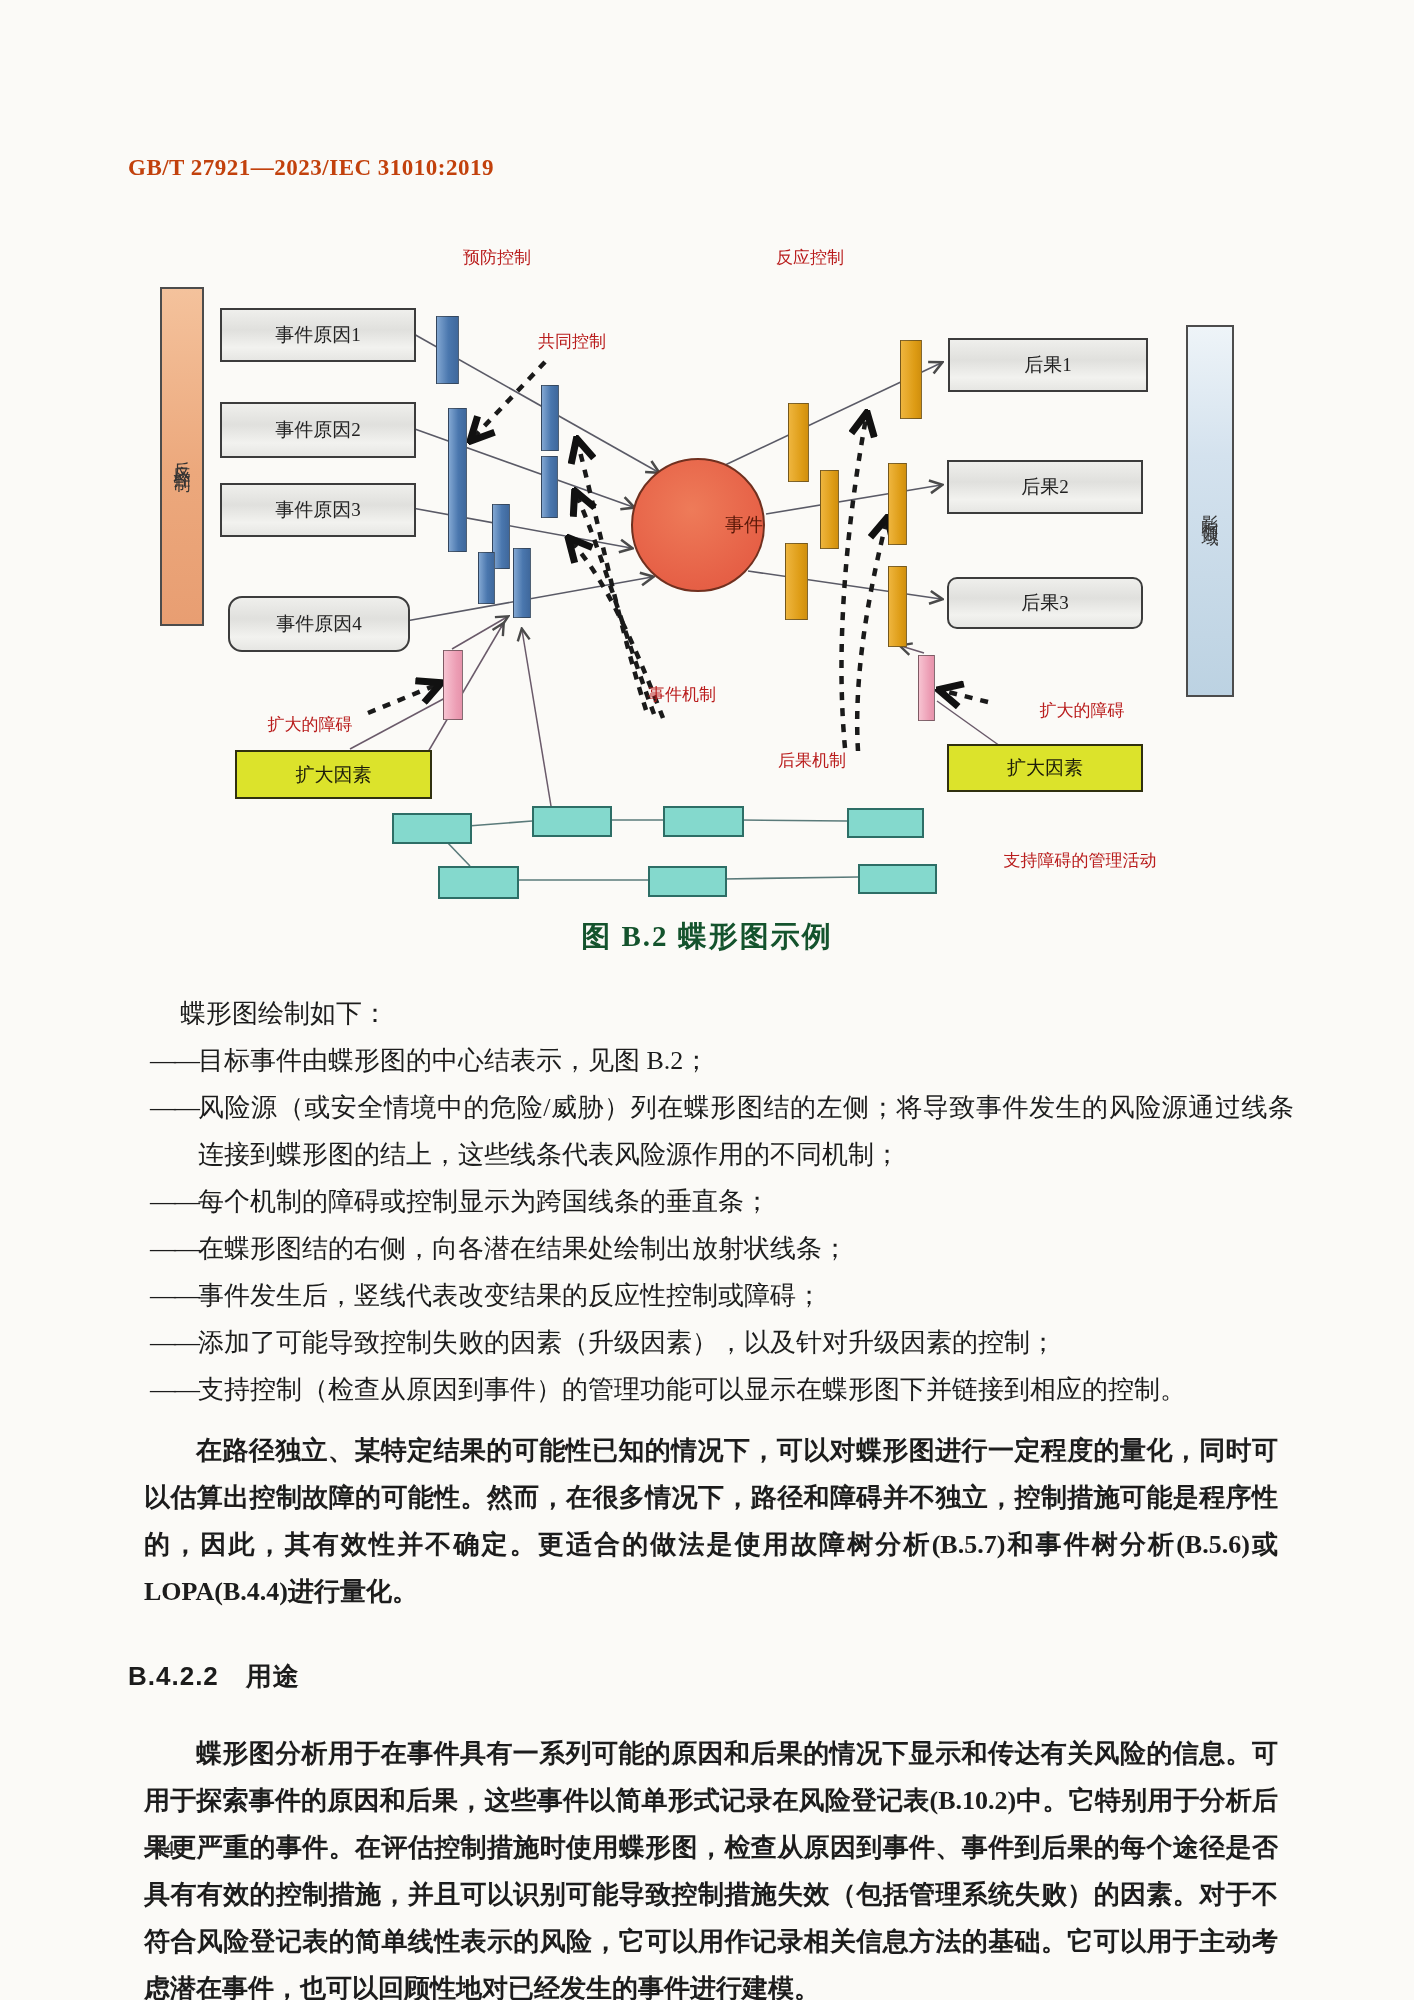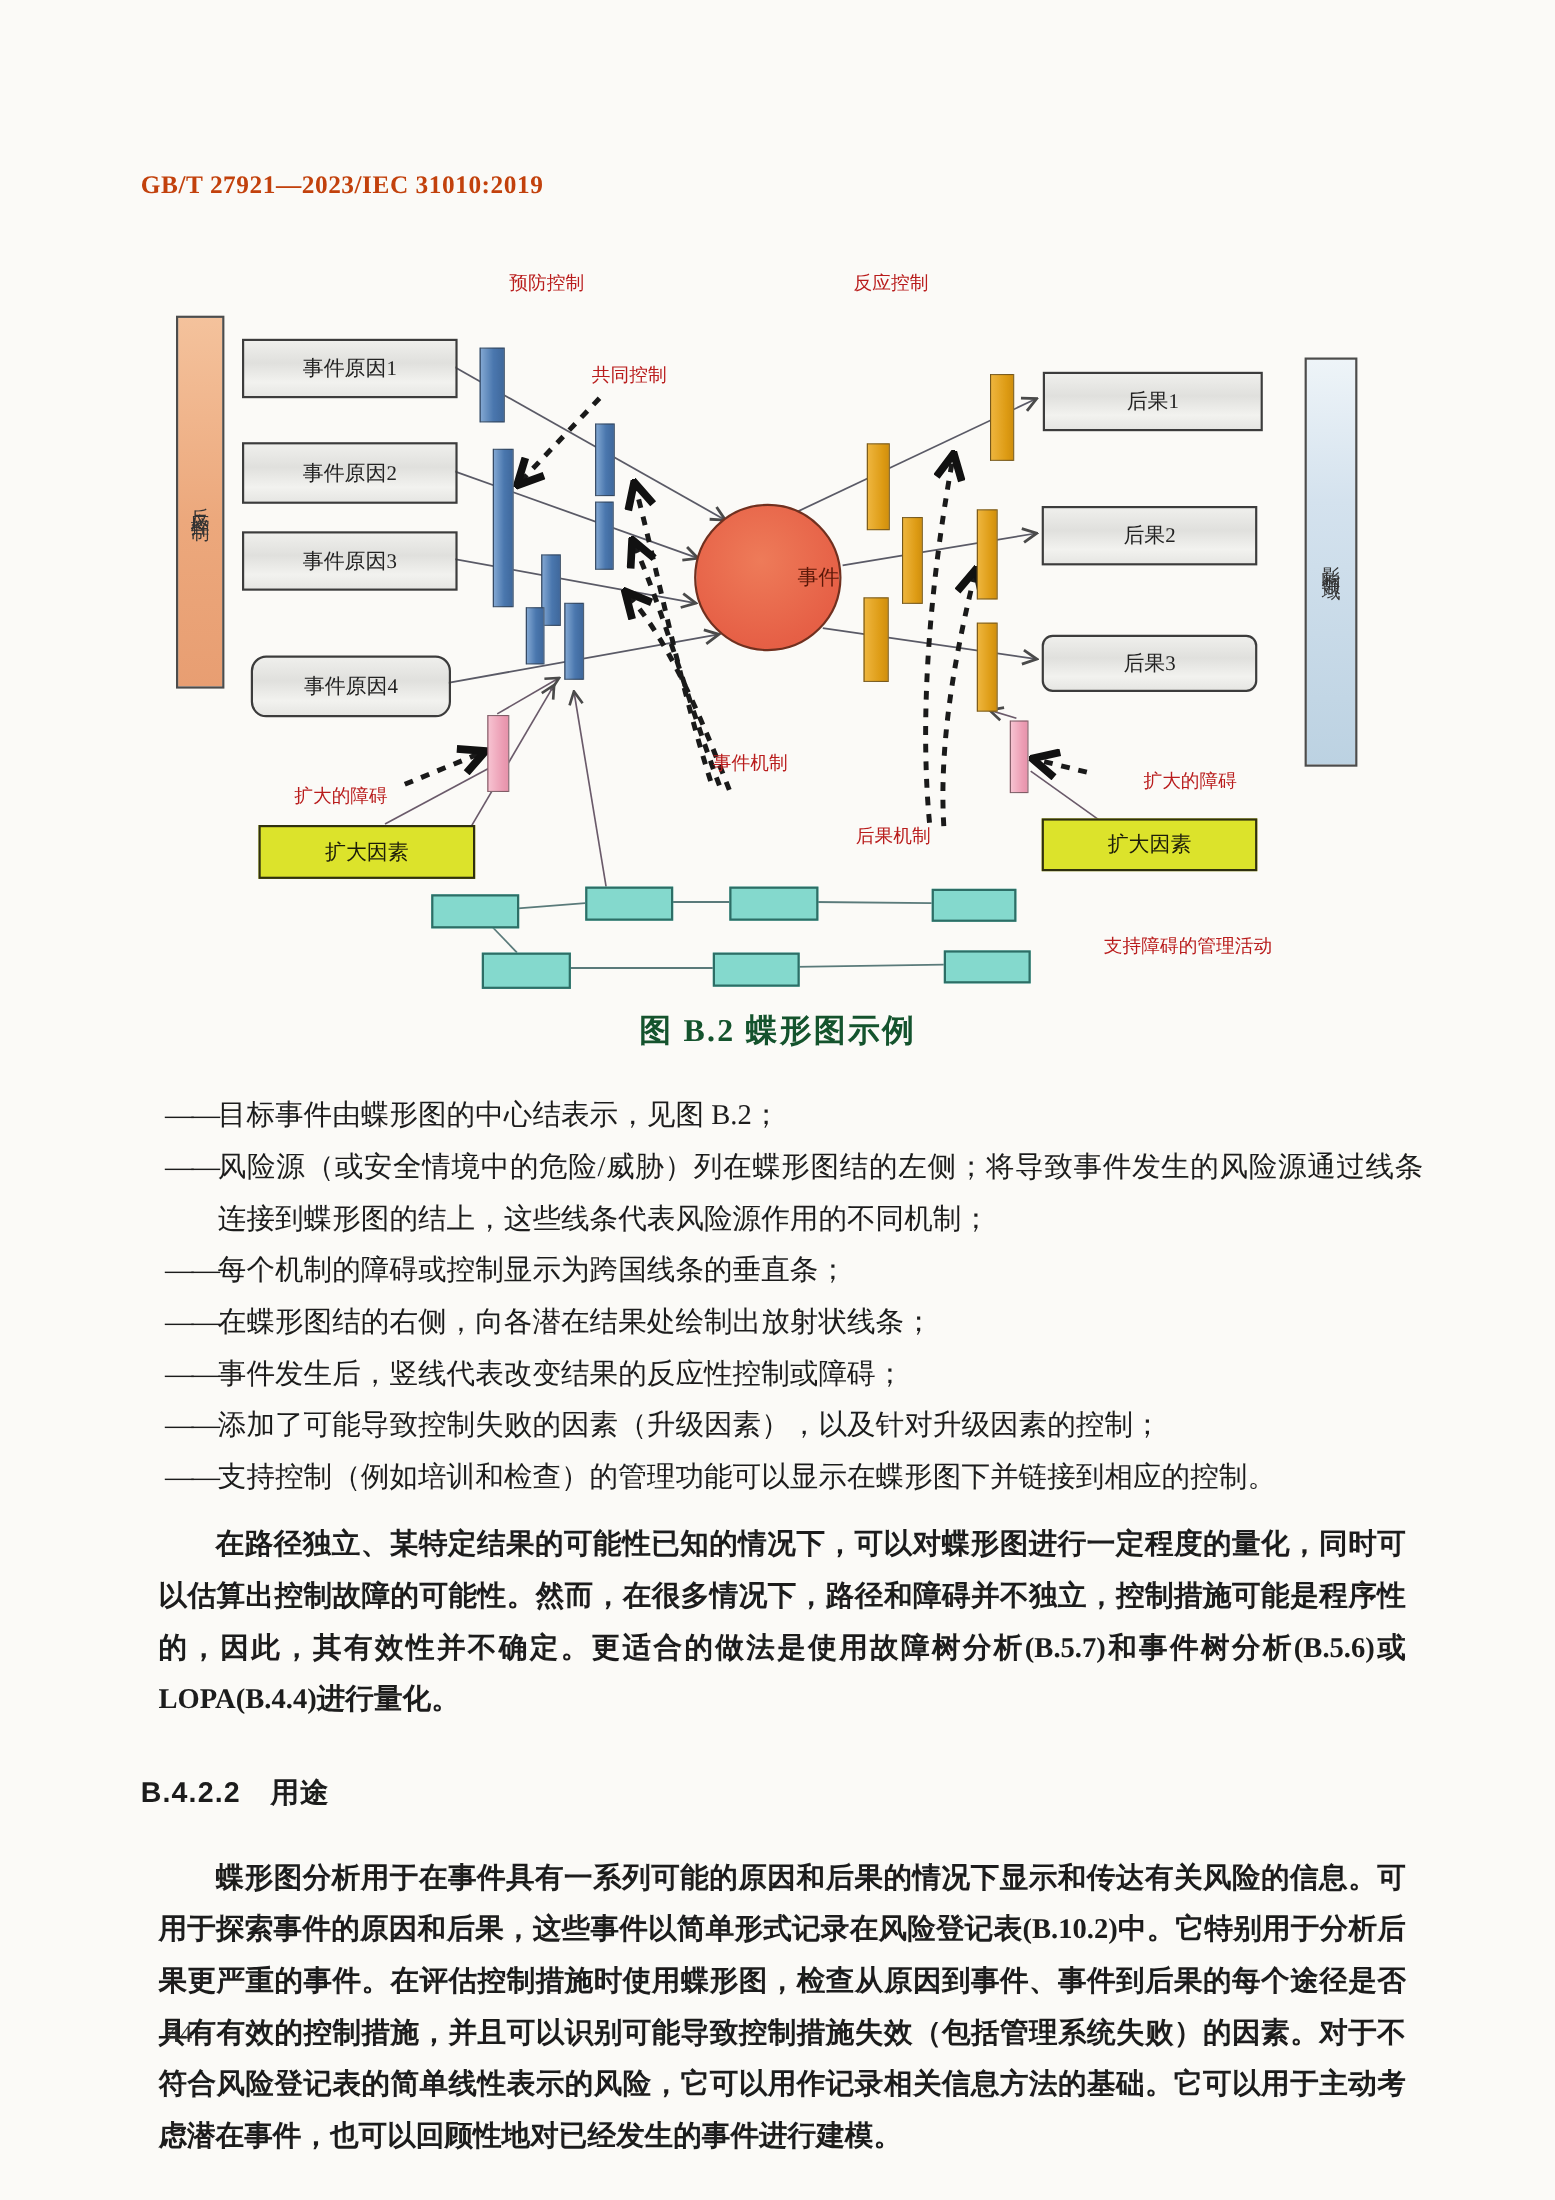--- a/index.html
+++ b/index.html
@@ -187,20 +187,21 @@
   <div class="dlabel" style="left:310px;top:724px;">扩大的障碍</div>
   <div class="dlabel" style="left:1082px;top:710px;">扩大的障碍</div>
   <div class="dlabel" style="left:682px;top:694px;">事件机制</div>
   <div class="dlabel" style="left:812px;top:760px;">后果机制</div>
   <div class="dlabel" style="left:1080px;top:860px;">支持障碍的管理活动</div>
 </div>
 
 <div class="abs" id="fig-caption">图 B.2  蝶形图示例</div>
 
 <div class="abs" id="body-text">
+  <p class="intro">蝶形图绘制如下：</p>
 
   <div class="bullet">
     <span class="dash">——</span>
     <span class="btext">目标事件由蝶形图的中心结表示，见图 B.2；</span>
   </div>
   <div class="bullet">
     <span class="dash">——</span>
     <span class="btext">风险源（或安全情境中的危险/威胁）列在蝶形图结的左侧；将导致事件发生的风险源通过线条连接到蝶形图的结上，这些线条代表风险源作用的不同机制；</span>
   </div>
   <div class="bullet">
@@ -214,21 +215,21 @@
   <div class="bullet">
     <span class="dash">——</span>
     <span class="btext">事件发生后，竖线代表改变结果的反应性控制或障碍；</span>
   </div>
   <div class="bullet">
     <span class="dash">——</span>
     <span class="btext">添加了可能导致控制失败的因素（升级因素），以及针对升级因素的控制；</span>
   </div>
   <div class="bullet">
     <span class="dash">——</span>
-    <span class="btext">支持控制（例如培训和检查）的管理功能可以显示在蝶形图下并链接到相应的控制。</span>
+    <span class="btext">支持控制（检查从原因到事件）的管理功能可以显示在蝶形图下并链接到相应的控制。</span>
   </div>
 
   <p class="para gap-top">在路径独立、某特定结果的可能性已知的情况下，可以对蝶形图进行一定程度的量化，同时可以估算出控制故障的可能性。然而，在很多情况下，路径和障碍并不独立，控制措施可能是程序性的，因此，其有效性并不确定。更适合的做法是使用故障树分析(B.5.7)和事件树分析(B.5.6)或 LOPA(B.4.4)进行量化。</p>
 
   <div id="section-heading">B.4.2.2　用途</div>
 
   <p class="para">蝶形图分析用于在事件具有一系列可能的原因和后果的情况下显示和传达有关风险的信息。可用于探索事件的原因和后果，这些事件以简单形式记录在风险登记表(B.10.2)中。它特别用于分析后果更严重的事件。在评估控制措施时使用蝶形图，检查从原因到事件、事件到后果的每个途径是否具有有效的控制措施，并且可以识别可能导致控制措施失效（包括管理系统失败）的因素。对于不符合风险登记表的简单线性表示的风险，它可以用作记录相关信息方法的基础。它可以用于主动考虑潜在事件，也可以回顾性地对已经发生的事件进行建模。</p>
 
 </div>
 

